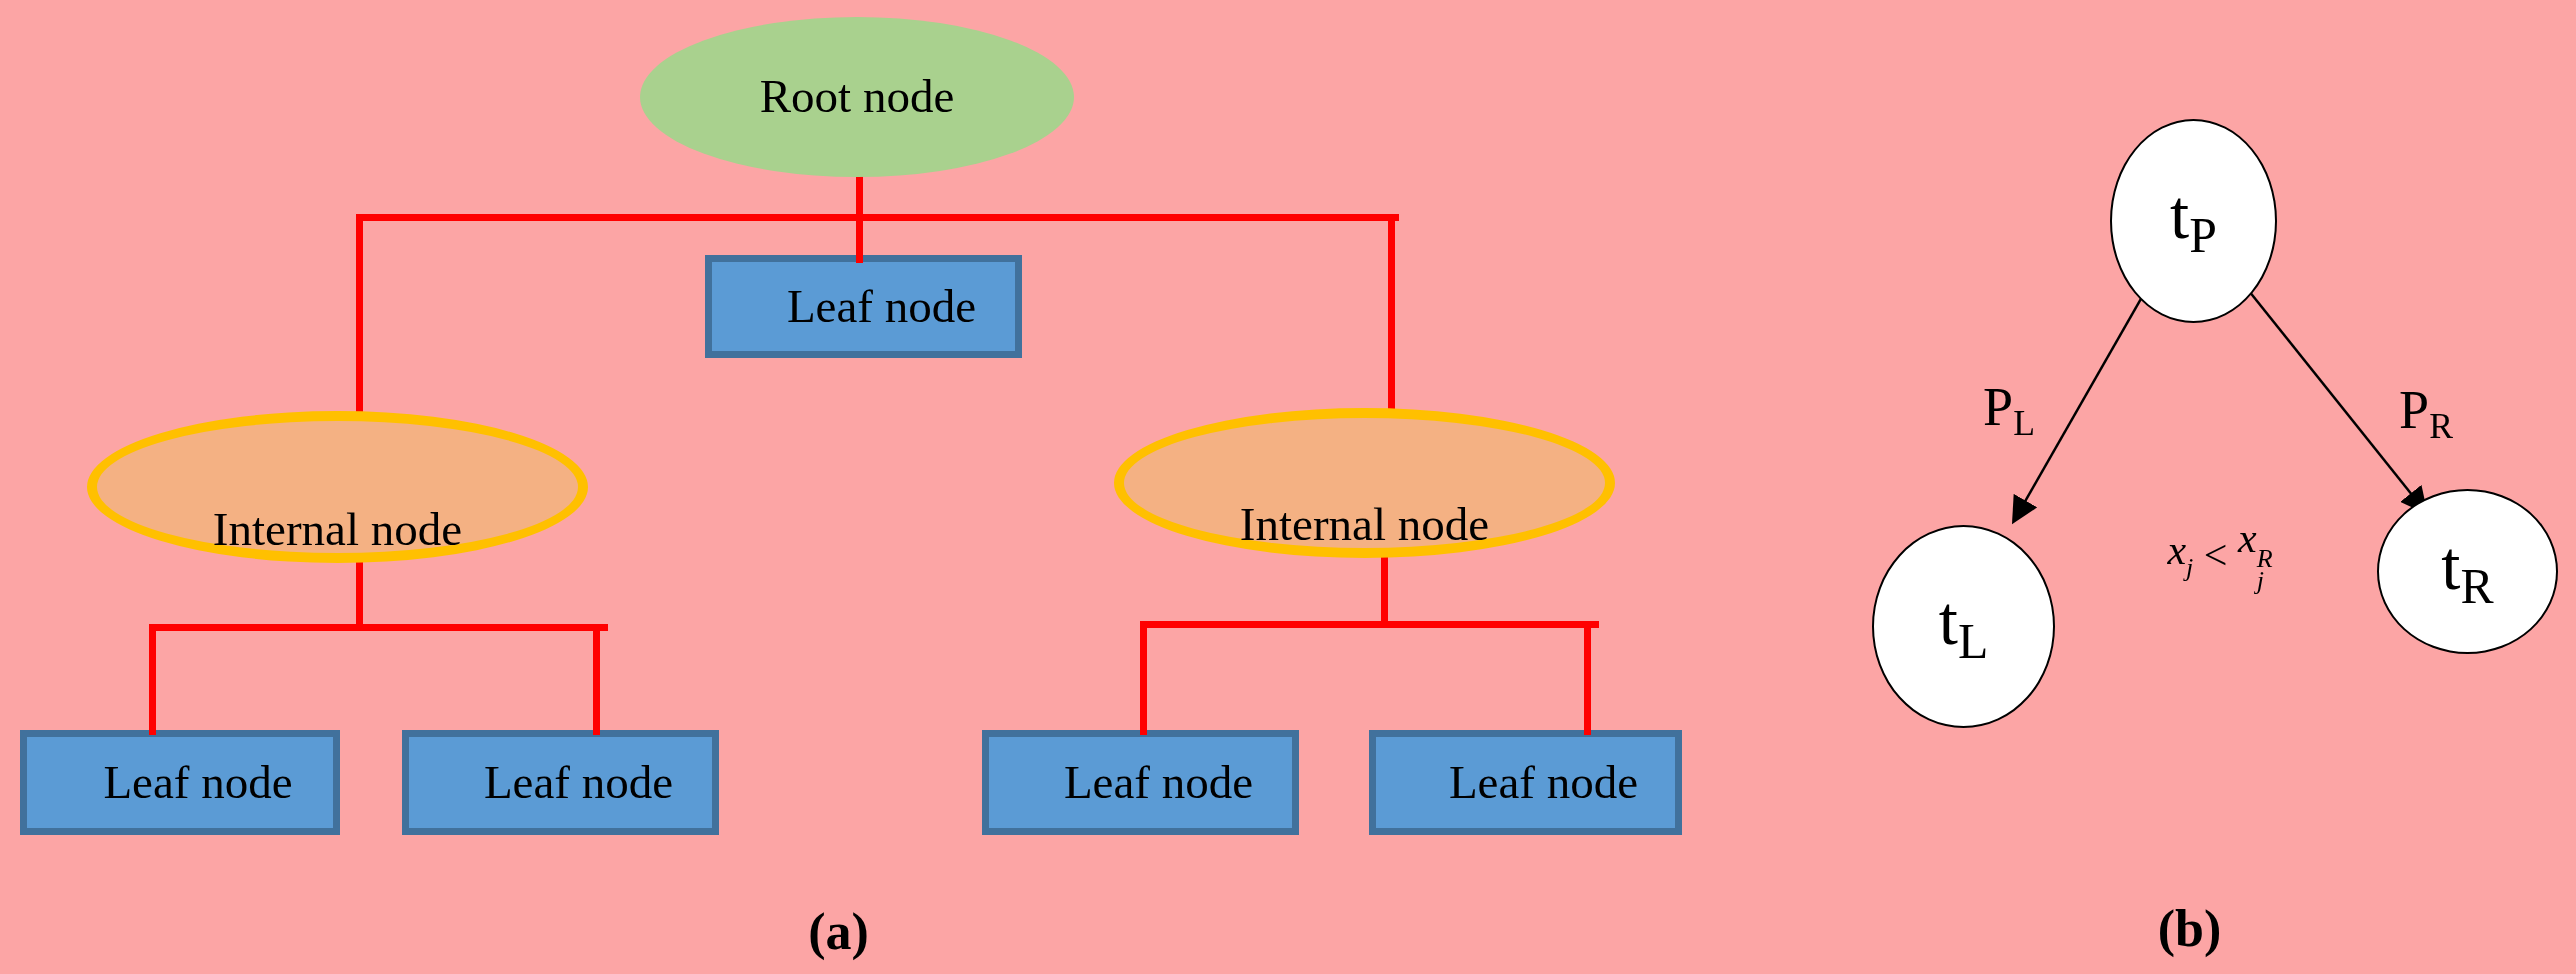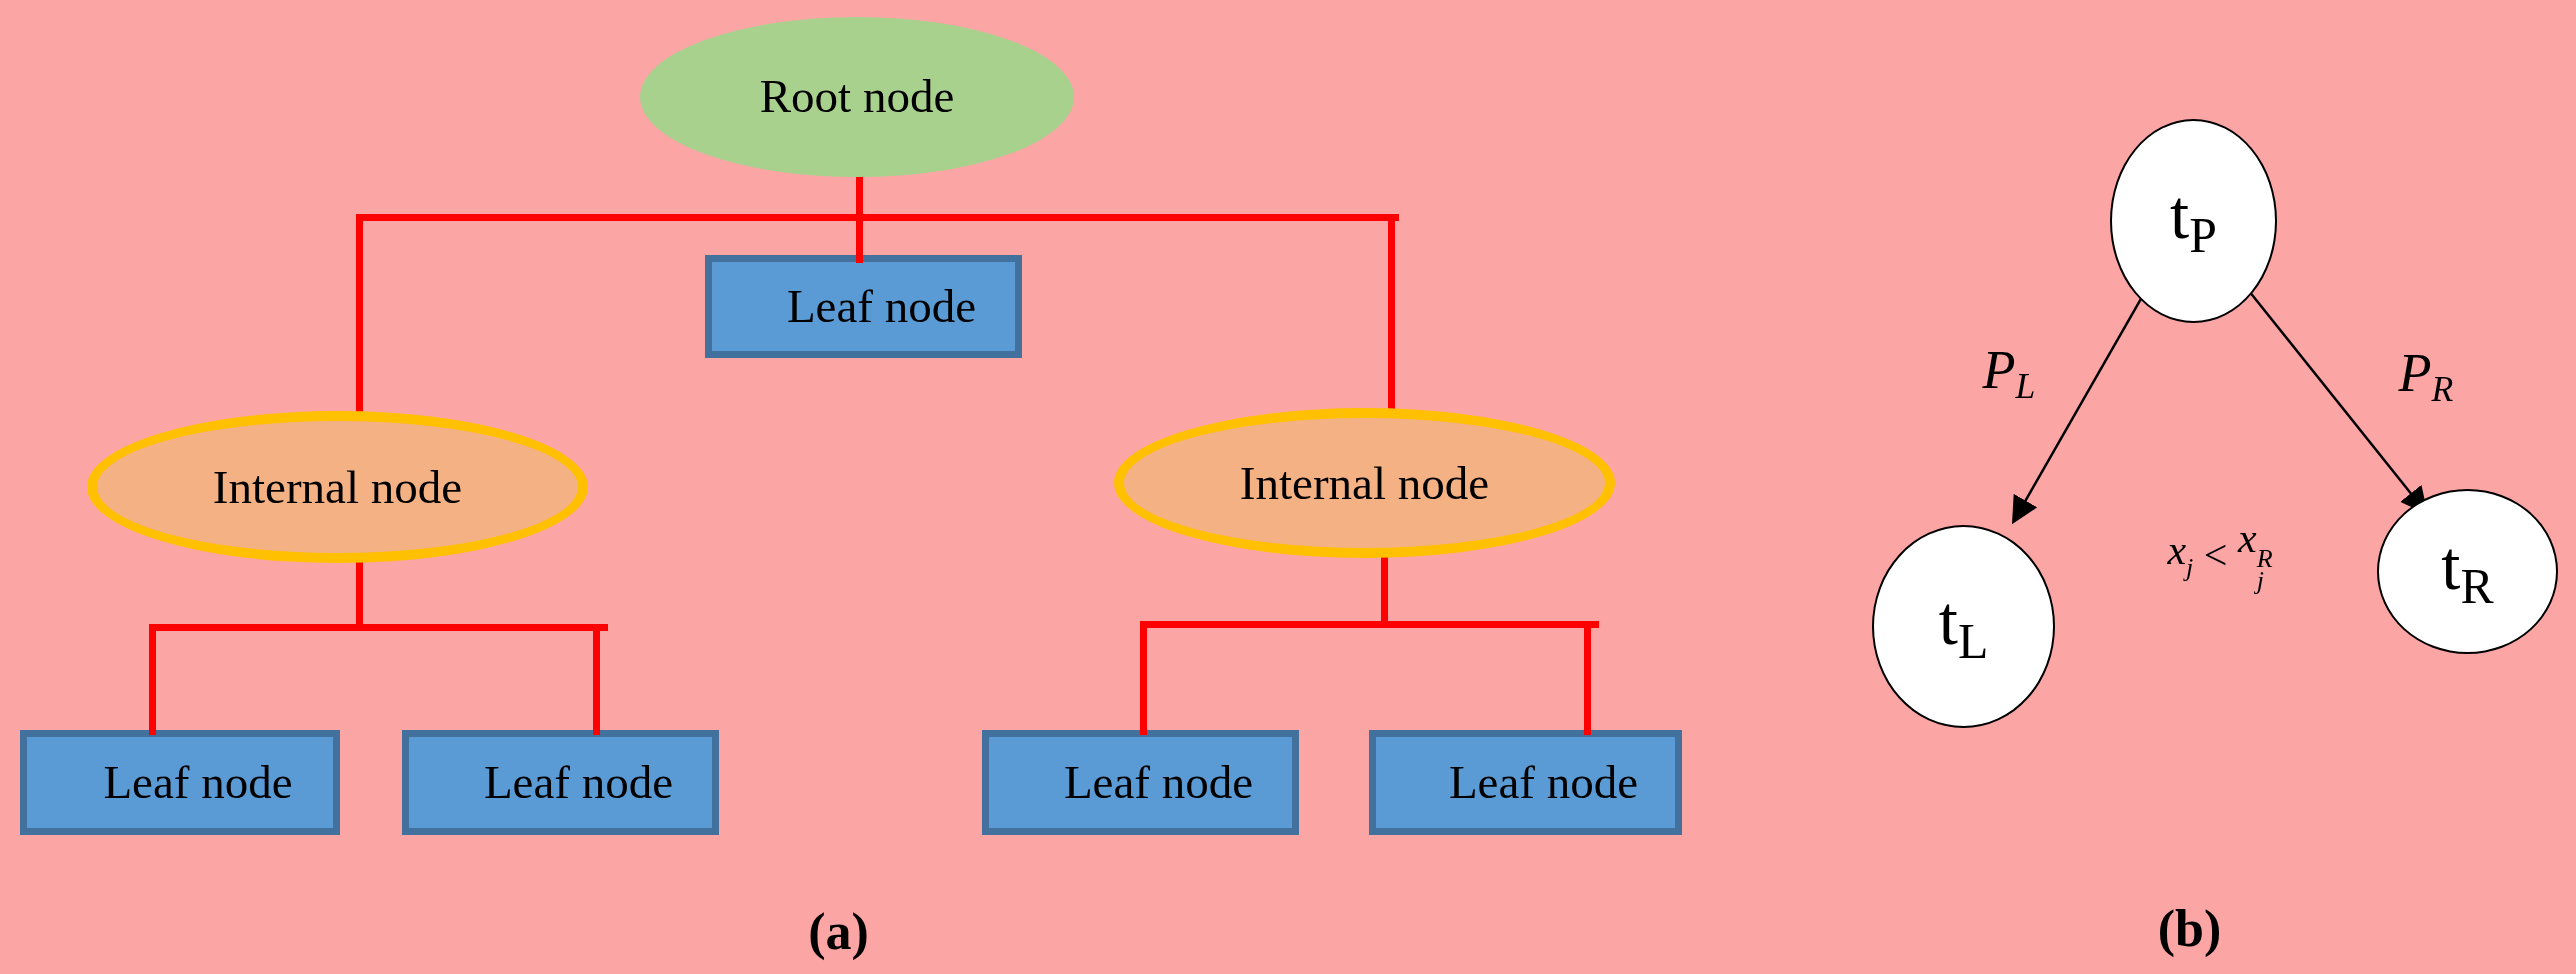--- a/index.html
+++ b/index.html
@@ -24,20 +24,21 @@
     font-size: 47px;
     line-height: 1;
     white-space: nowrap;
   }
   .ellipse { border-radius: 50%; }
   .root-ellipse   { background: var(--root-fill); z-index: 4; }
   .internal-ellipse {
     background: var(--internal-fill);
     border: 10px solid var(--internal-border);
     z-index: 4;
+    align-items: flex-end;
   }
   .leaf-rect {
     background: var(--leaf-fill);
     border: 7.4px solid var(--leaf-border);
     z-index: 2;
     padding-left: 36px;
   }
 
   
   .conn { position: absolute; background: var(--connector-red); z-index: 3; }
@@ -61,24 +62,23 @@
     font-size: 69px;
   }
   .circle-node sub, .p-label sub {
     font-size: 0.72em;
     vertical-align: -0.28em;
     line-height: 1;
   }
   .p-label {
     position: absolute;
     display: flex;
-    align-items: flex-start;
+    align-items: flex-end;
     justify-content: center;
     font-size: 54px;
-    font-style: italic;
     line-height: 1;
   }
   .p-label sub { font-size: 0.66em; }
   .condition {
     position: absolute;
     display: flex;
     align-items: center;
     justify-content: center;
     font-size: 42px;
     font-style: italic;

